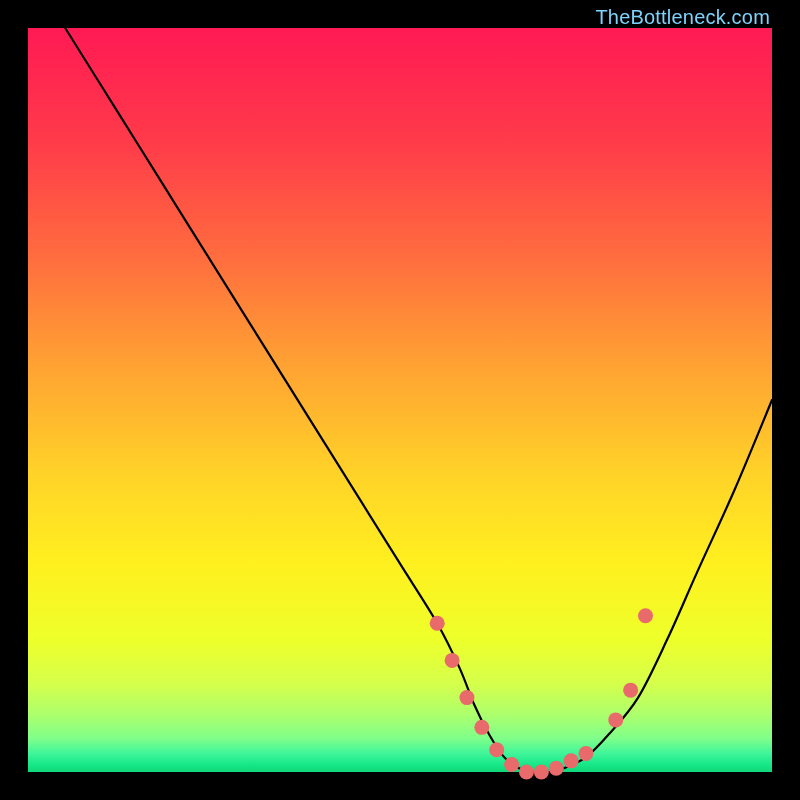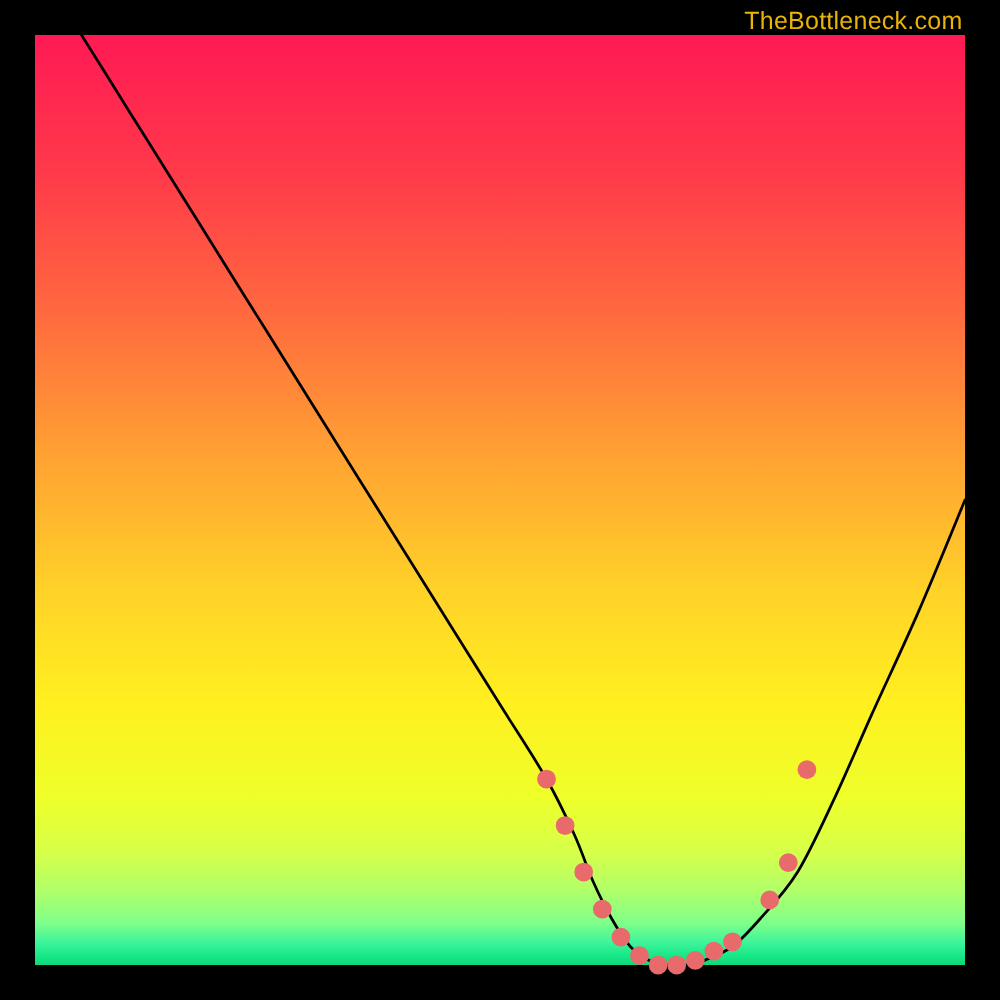--- a/index.html
+++ b/index.html
@@ -23,21 +23,21 @@
     position: absolute;
     left: 0;
     top: 0;
     width: 744px;
     height: 744px;
   }
   .watermark {
     position: absolute;
     top: 6px;
     right: 30px;
-    color: #eab308;
+    color: #7dd3fc;
     font-size: 20px;
     font-weight: 500;
     letter-spacing: 0.2px;
   }
   svg.curve {
     position: absolute;
     left: 0;
     top: 0;
     width: 744px;
     height: 744px;

